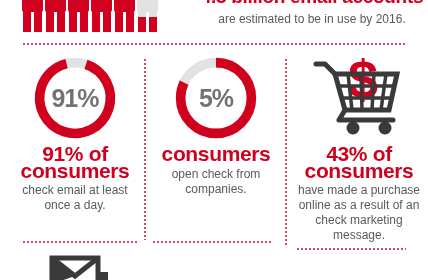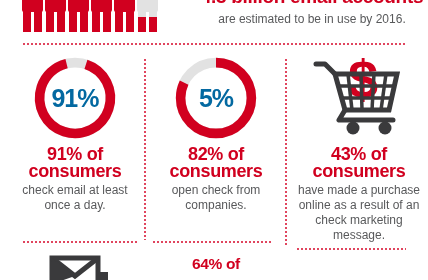--- a/index.html
+++ b/index.html
@@ -62,25 +62,25 @@
   .col{position:absolute;top:52px;text-align:center;}
   .col1{left:8px;width:134px;}
   .col2{left:150px;width:132px;}
   .col3{left:292px;width:134px;}
 
   .donut-wrap{position:relative;width:100%;height:92px;}
   .donut{position:absolute;left:50%;transform:translateX(-50%);top:2px;}
   .donut .pct{
     position:absolute;left:0;top:0;width:100%;height:100%;
     display:flex;align-items:center;justify-content:center;
-    color:#0369a1;font-weight:bold;font-size:25px;letter-spacing:-1px;
+    color:#737373;font-weight:bold;font-size:25px;letter-spacing:-1px;
   }
 
   .stat-head{
-    color:#D1001F;font-weight:bold;font-size:18px;line-height:16.5px;
+    color:#D1001F;font-weight:bold;font-size:21px;line-height:16.5px;
     letter-spacing:-0.35px;margin-top:2px;
   }
   .stat-body{
     color:#58595B;font-size:12px;line-height:15px;margin-top:4px;
   }
 
   
   .cart-wrap{position:relative;width:100%;height:92px;}
   .cart{position:absolute;left:50%;transform:translateX(-50%);top:0px;}
 
@@ -163,21 +163,20 @@
     <div class="donut-wrap">
       <svg class="donut" width="92" height="88" viewBox="0 0 92 92">
         <circle cx="46" cy="46" r="37" fill="none" stroke="#E2E2E2" stroke-width="10"></circle>
         <circle cx="46" cy="46" r="37" fill="none" stroke="#D1001F" stroke-width="10" stroke-dasharray="190.7 232.5" stroke-dashoffset="0" transform="rotate(-90 46 46)"></circle>
       </svg>
       <div class="donut" style="width:92px;height:88px;">
         <div class="pct">5%</div>
       </div>
     </div>
     <div class="stat-head">
-      <div>82% of</div>
       <div>consumers</div>
     </div>
     <div class="stat-body">open check from companies.</div>
   </div>
 
   <div class="col col3">
     <div class="cart-wrap">
       <svg class="cart" width="92" height="84" viewBox="0 0 92 84">
 
         <text x="50" y="46" font-family="Liberation Sans, sans-serif" font-size="54" font-weight="bold" fill="#D1001F" text-anchor="middle">$</text>
@@ -213,15 +212,14 @@
 
   <div class="mail-wrap">
     <svg class="mail" width="78" height="36" viewBox="0 0 78 36">
       <path d="M16 34 L16 8 L62 8 L62 34" fill="none" stroke="#3A3A3C" stroke-width="5"></path>
       <path d="M16 8 L39 26 L62 8" fill="none" stroke="#3A3A3C" stroke-width="5"></path>
       <path d="M16 8 L16 34 L39 26 Z" fill="#3A3A3C"></path>
       <rect x="62" y="22" width="10" height="12" fill="#3A3A3C"></rect>
     </svg>
   </div>
 
-  <div class="bottom-mid">64% of</div>
 
 </div>
 
 </body></html>

